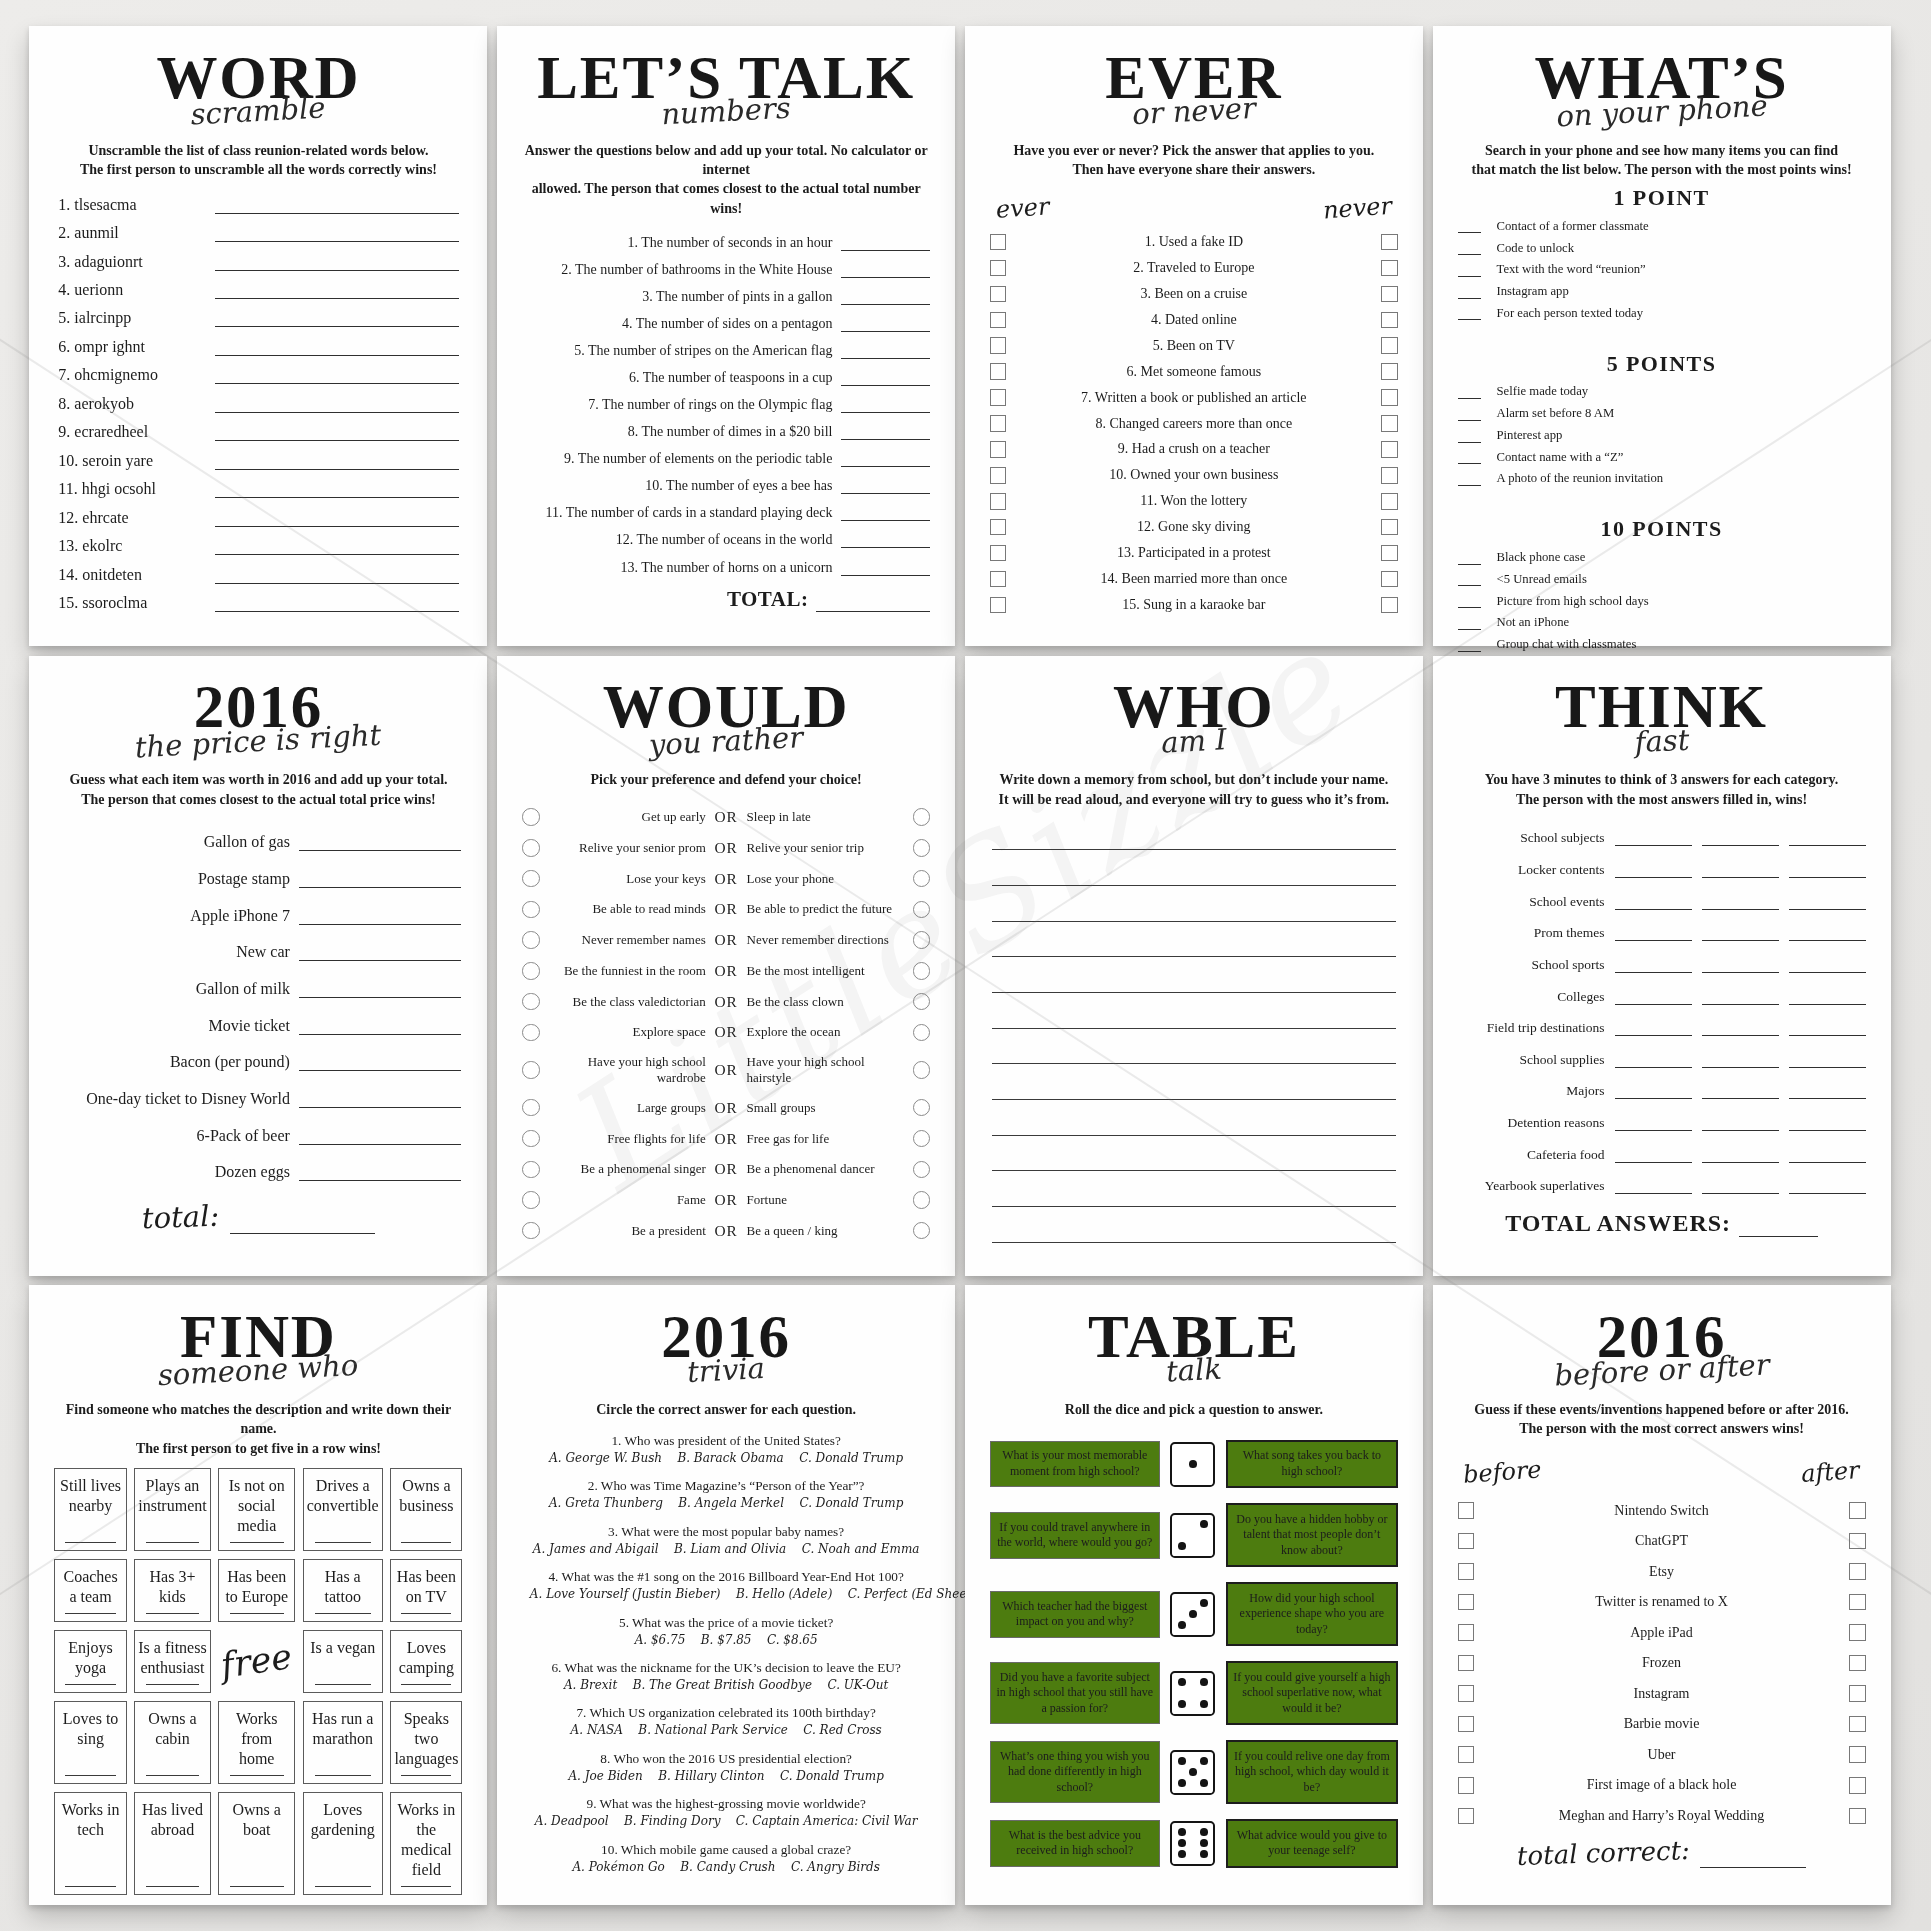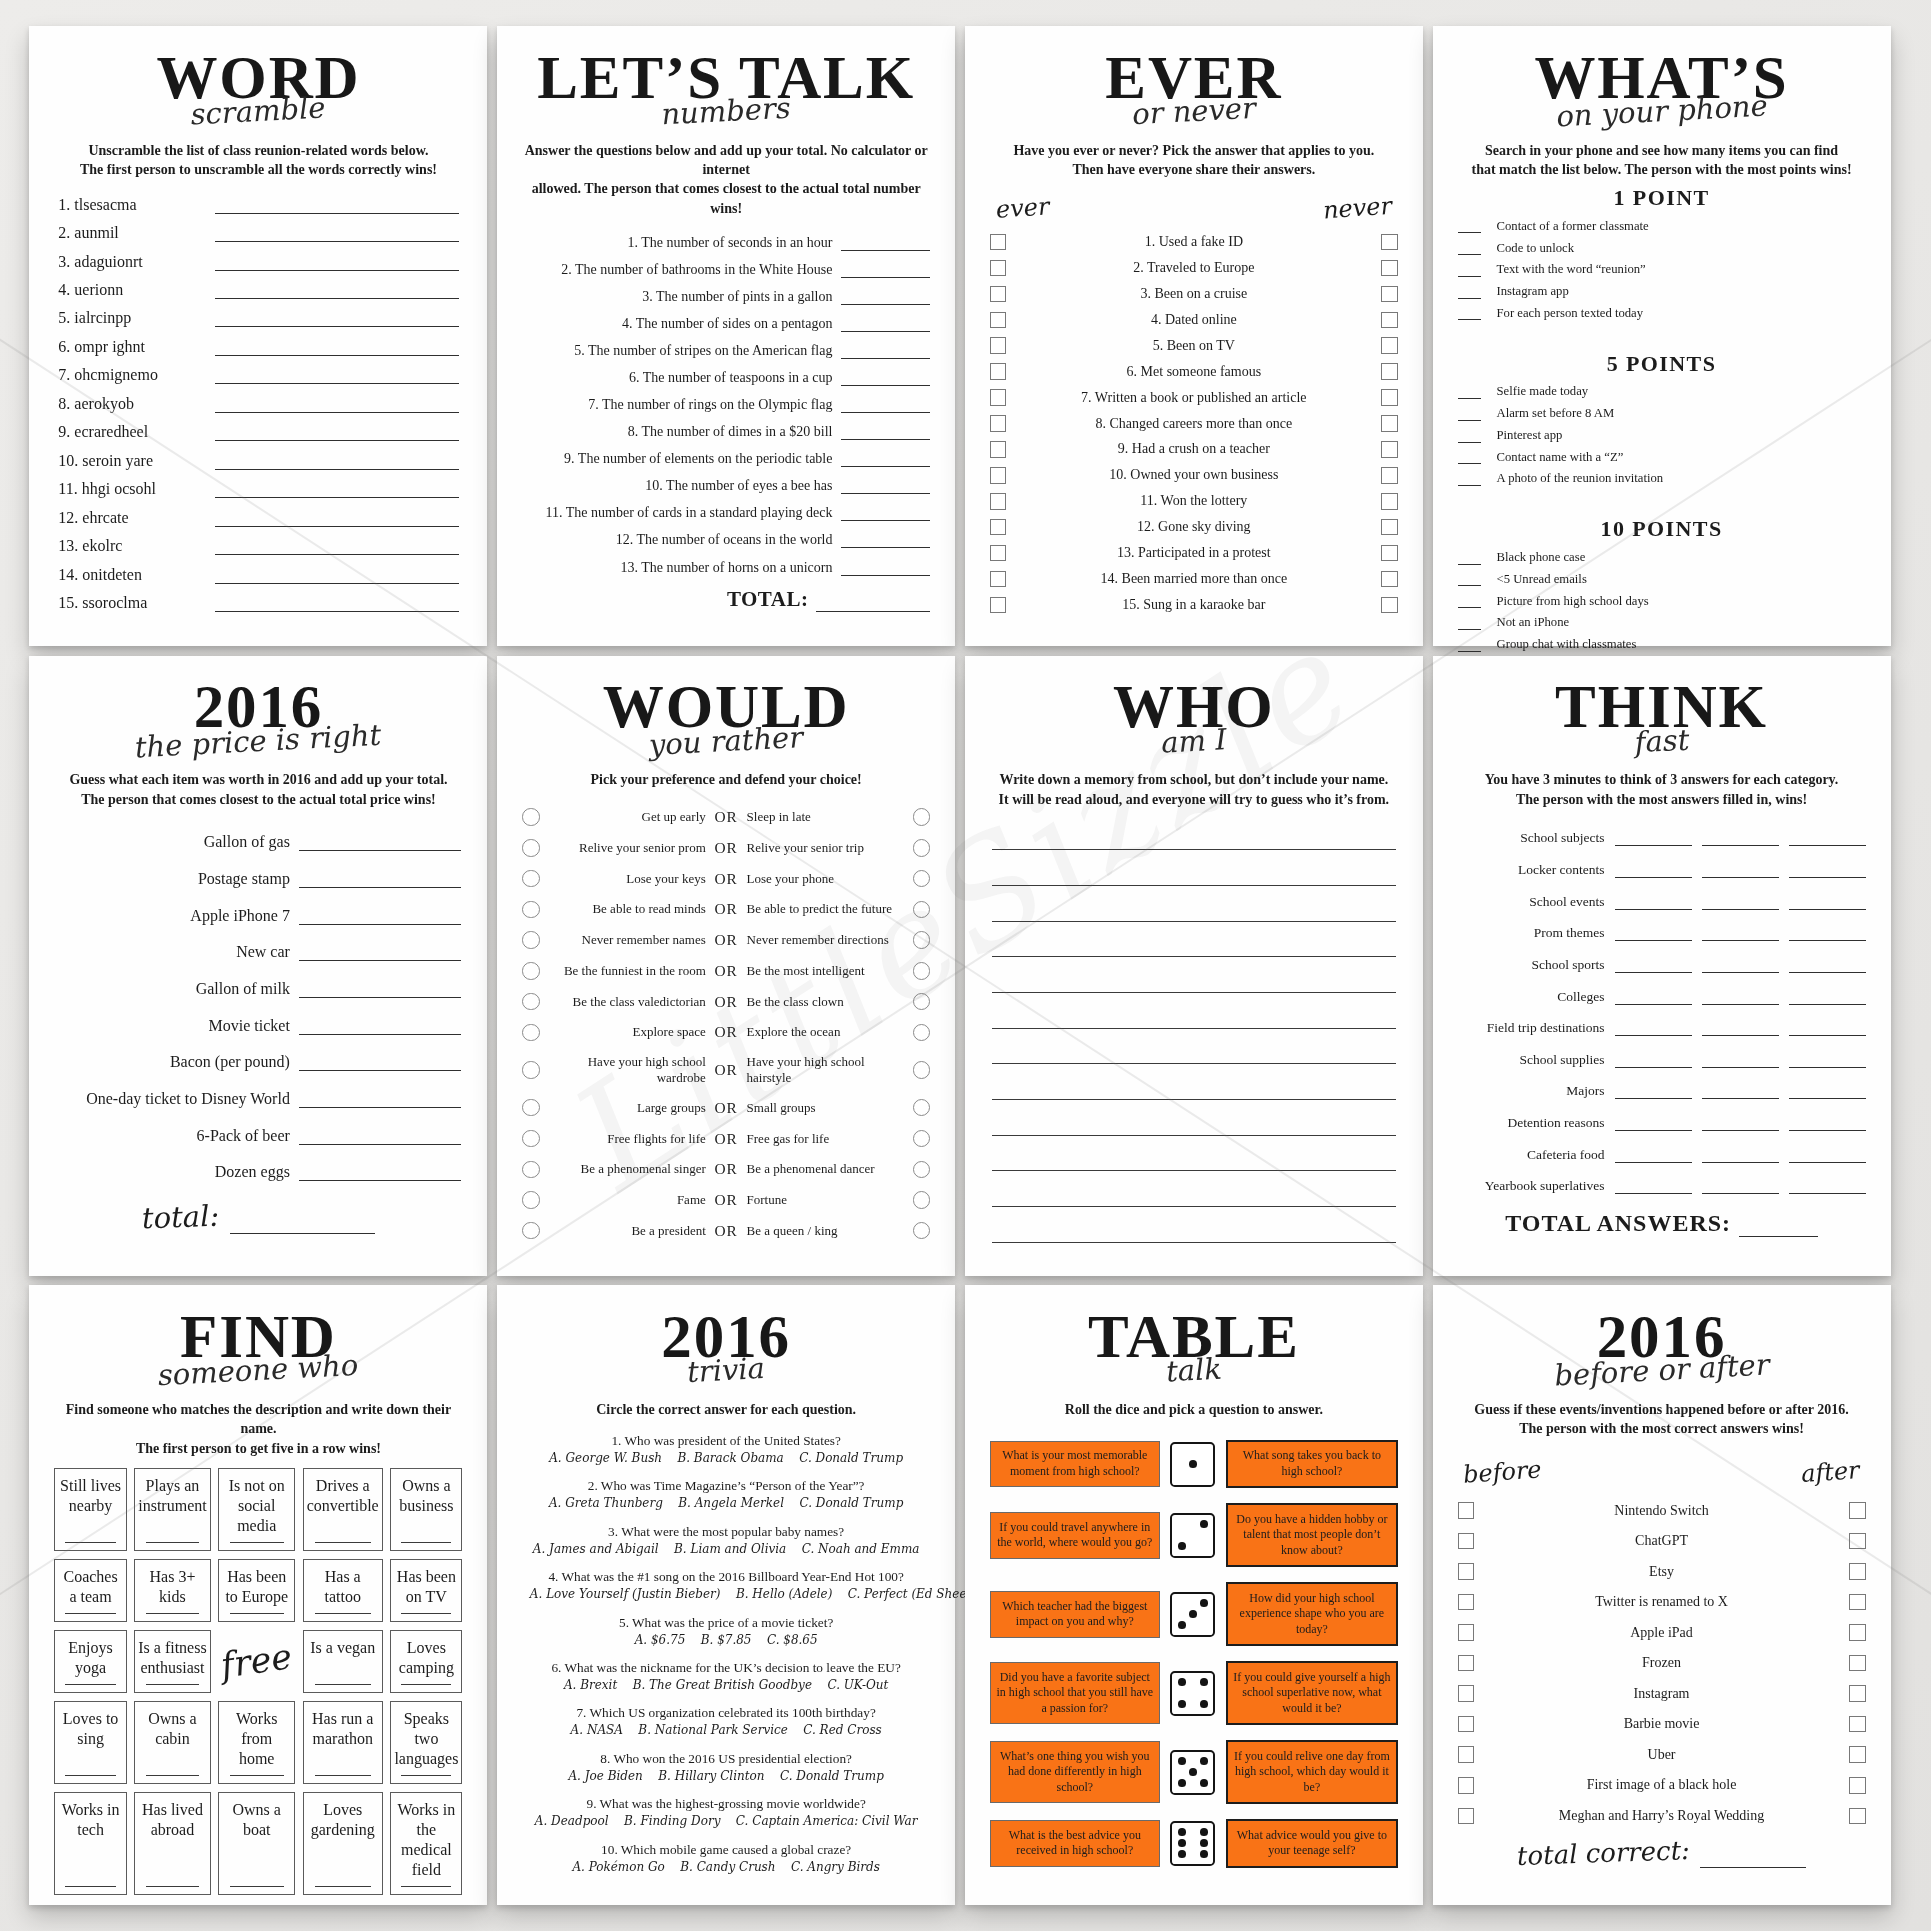--- a/index.html
+++ b/index.html
@@ -103,21 +103,21 @@
   .bg-free{font-family:"DejaVu Serif",serif;font-style:italic;font-size:35px;transform:rotate(-8deg);}
 
   
   .tv-block{margin:3.9px 0;}
   .tv-q{text-align:center;font-size:13.3px;line-height:1.3;}
   .tv-opts{text-align:center;font-family:"DejaVu Serif",serif;font-style:italic;font-size:12px;margin-top:1.9px;line-height:1.3;}
   .tv-opt{margin:0 7.7px;white-space:nowrap;}
 
   
   .di-row{display:flex;align-items:center;gap:10.6px;}
-  .di-box{flex:1;border:1.4px solid #6a6a6a;padding:6.8px 4.8px;font-size:12px;text-align:center;line-height:1.3;background:#f97316;}
+  .di-box{flex:1;border:1.4px solid #6a6a6a;padding:6.8px 4.8px;font-size:12px;text-align:center;line-height:1.3;background:#4d7c0f;}
   .di-box.right{border:2.1px solid #1d1d1d;}
   .die{
     width:45px;height:45px;border:2.3px solid #141414;border-radius:4.8px;background:#fff;
     display:grid;grid-template-columns:repeat(3,1fr);grid-template-rows:repeat(3,1fr);
     padding:3.9px;box-sizing:border-box;flex:0 0 auto;
   }
   .die-cell{display:flex;align-items:center;justify-content:center;}
   .pip{width:7.7px;height:7.7px;background:#141414;border-radius:50%;}
 
   

